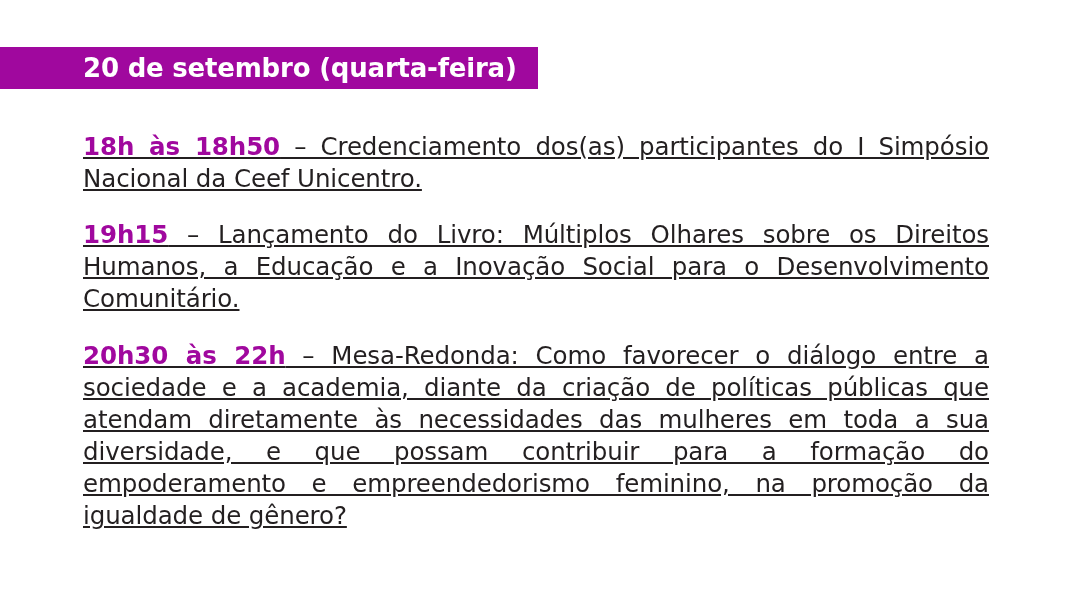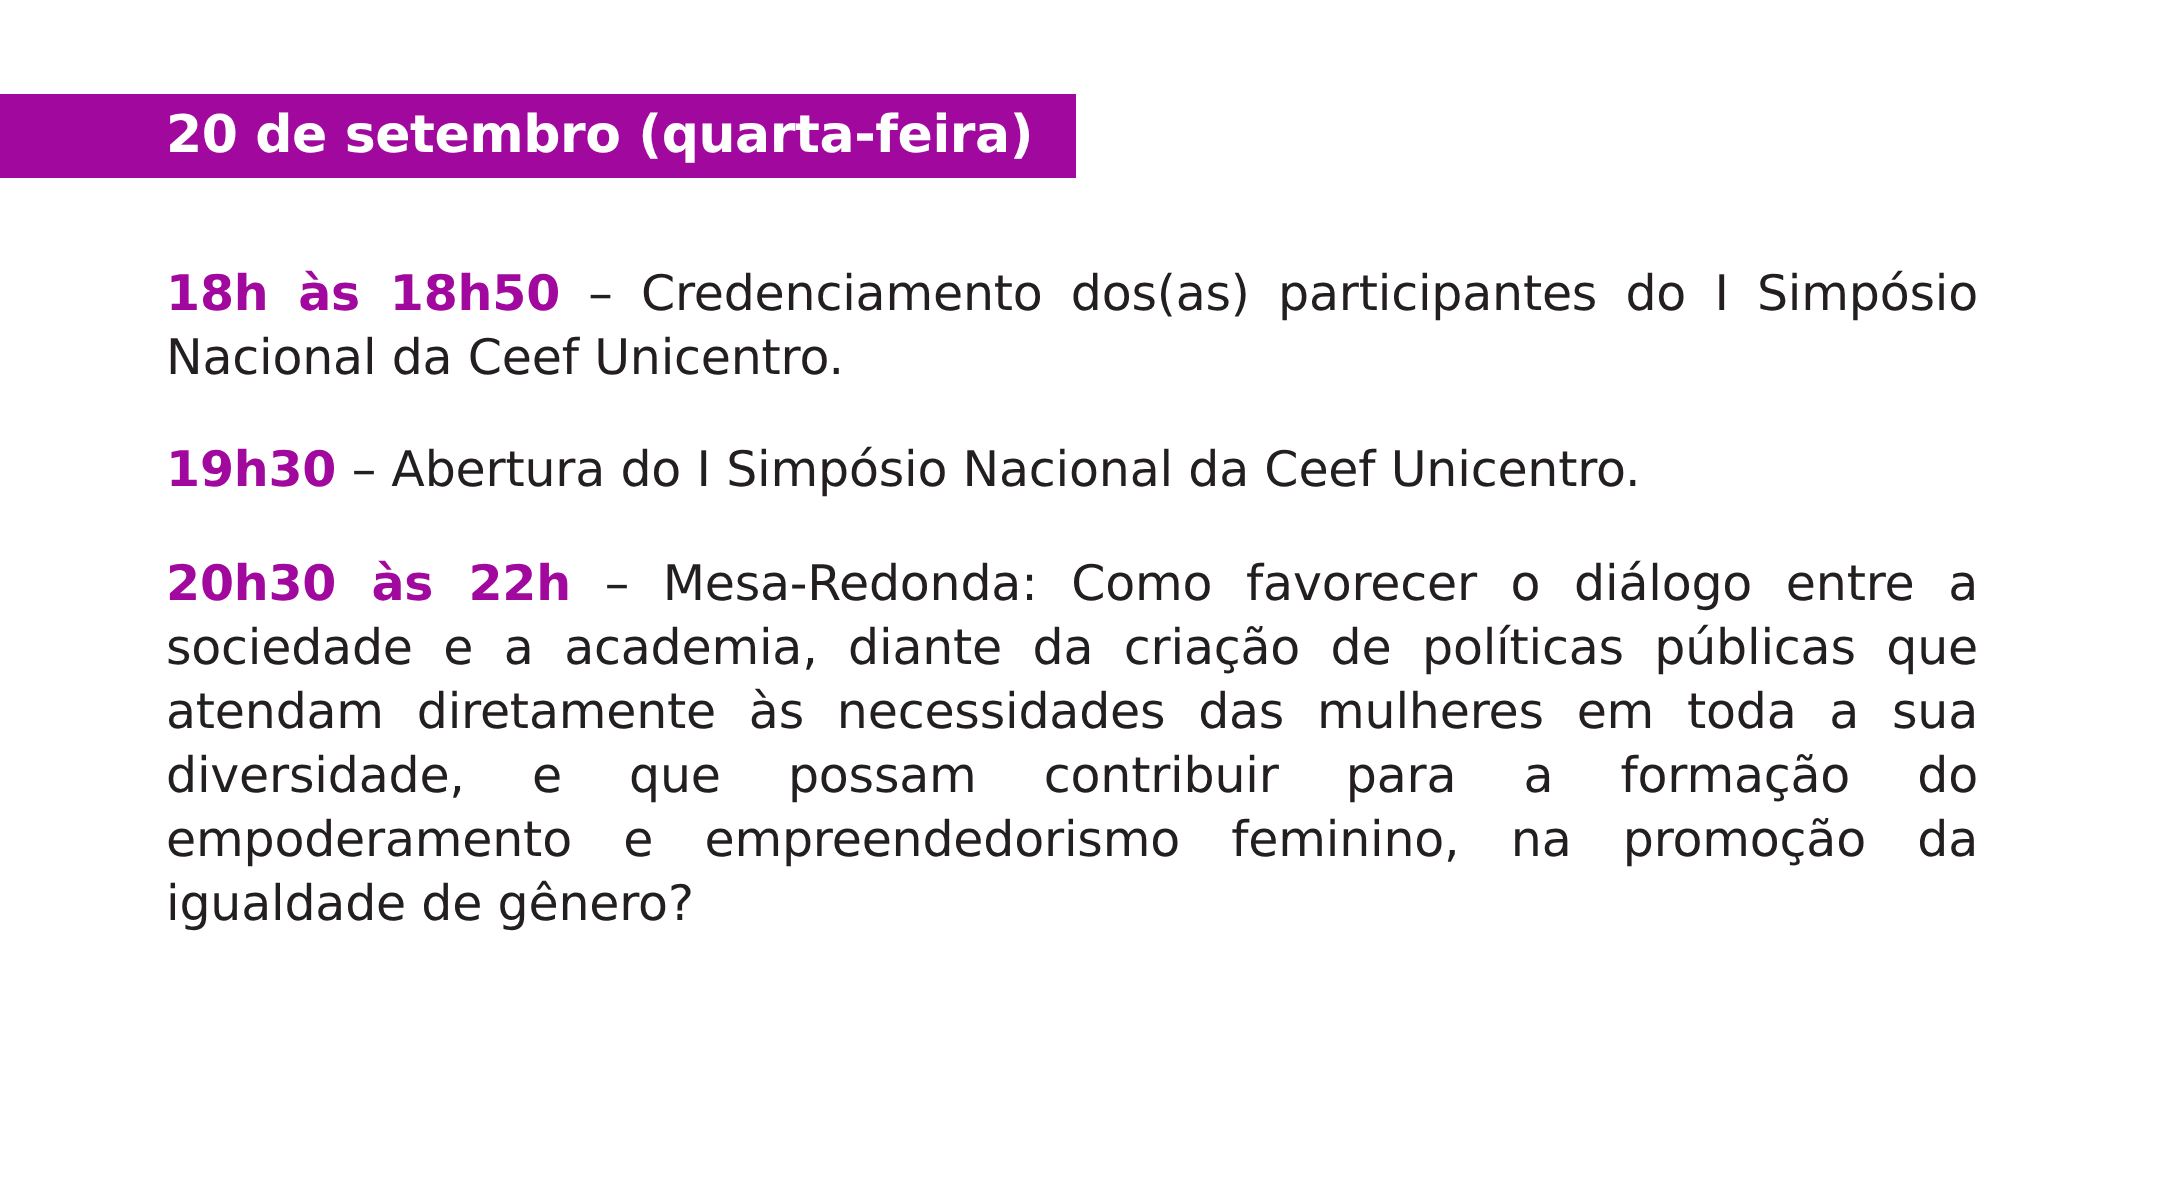--- a/index.html
+++ b/index.html
@@ -45,20 +45,21 @@
     width: 906px;
   }
   .entry {
     font-size: 24.5px;
     line-height: 1.31;
     color: #231f20;
     text-align: justify;
     text-justify: inter-word;
     margin-bottom: 23px;
     letter-spacing: -0.1px;
+    text-decoration: underline;
   }
   .entry:last-child {
     margin-bottom: 0;
   }
   .entry .time {
     color: #a0089e;
     font-weight: bold;
   }
   .entry .body {
     color: #231f20;
@@ -73,24 +74,24 @@
     <div class="header-title">20 de setembro (quarta-feira)</div>
   </div>
 
   <div class="content">
 
     <p class="entry">
       <span class="time">18h às 18h50</span><span class="body"> – Credenciamento dos(as) participantes do I Simpósio Nacional da Ceef Unicentro.</span>
     </p>
 
 
+    <p class="entry">
+      <span class="time">19h15</span><span class="body"> – Lançamento do Livro: Múltiplos Olhares sobre os Direitos Humanos, a Educação e a Inovação Social para o Desenvolvimento Comunitário.</span>
+    </p>
 
-    <p class="entry">
-      <span class="time">19h30</span><span class="body"> – Abertura do I Simpósio Nacional da Ceef Unicentro.</span>
-    </p>
 
     <p class="entry">
       <span class="time">20h30 às 22h</span><span class="body"> – Mesa-Redonda: Como favorecer o diálogo entre a sociedade e a academia, diante da criação de políticas públicas que atendam diretamente às necessidades das mulheres em toda a sua diversidade, e que possam contribuir para a formação do empoderamento e empreendedorismo feminino, na promoção da igualdade de gênero?</span>
     </p>
 
   </div>
 
 </div>
 
 </body></html>

